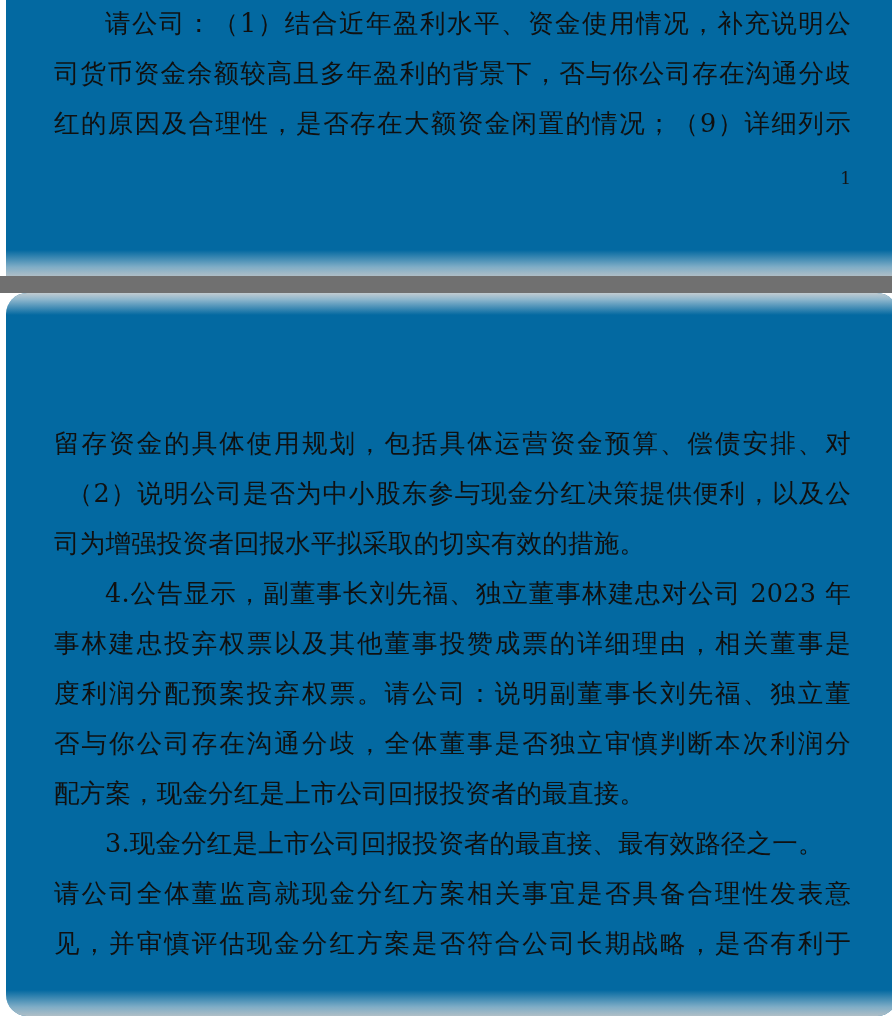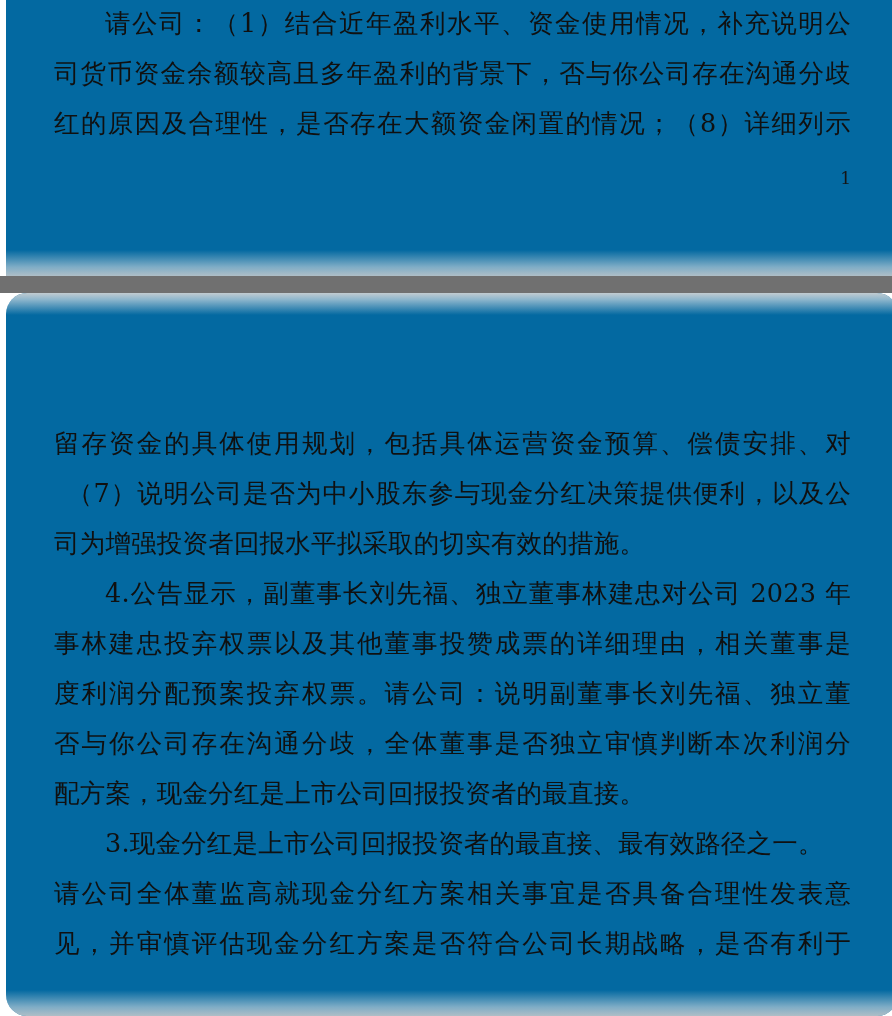--- a/index.html
+++ b/index.html
@@ -96,39 +96,39 @@
   }
 </style>
 </head>
 <body>
 
 <div class="scan-page" id="page-top">
 
   <div class="text-block" style="top:-2px;">
     <div class="doc-line justify indent">请公司：（1）结合近年盈利水平、资金使用情况，补充说明公</div>
     <div class="doc-line justify">司货币资金余额较高且多年盈利的背景下，否与你公司存在沟通分歧</div>
-    <div class="doc-line justify">红的原因及合理性，是否存在大额资金闲置的情况；（8）详细列示</div>
+    <div class="doc-line justify">红的原因及合理性，是否存在大额资金闲置的情况；（9）详细列示</div>
   </div>
 
   <div id="folio">1</div>
 
   <div class="sheet-shadow-bottom"></div>
 </div>
 
 <div id="page-gap"></div>
 
 <div class="scan-page" id="page-bottom">
 
   <div class="sheet-shadow-top"></div>
 
   <div class="text-block" style="top:125px;">
 
     <div>
       <div class="doc-line justify">留存资金的具体使用规划，包括具体运营资金预算、偿债安排、对</div>
-      <div class="doc-line justify indent-half">（7）说明公司是否为中小股东参与现金分红决策提供便利，以及公</div>
+      <div class="doc-line justify indent-half">（2）说明公司是否为中小股东参与现金分红决策提供便利，以及公</div>
       <div class="doc-line last">司为增强投资者回报水平拟采取的切实有效的措施。</div>
     </div>
 
     <div>
       <div class="doc-line justify indent">4.公告显示，副董事长刘先福、独立董事林建忠对公司 2023 年</div>
       <div class="doc-line justify">事林建忠投弃权票以及其他董事投赞成票的详细理由，相关董事是</div>
       <div class="doc-line justify">度利润分配预案投弃权票。请公司：说明副董事长刘先福、独立董</div>
       <div class="doc-line justify">否与你公司存在沟通分歧，全体董事是否独立审慎判断本次利润分</div>
       <div class="doc-line last">配方案，现金分红是上市公司回报投资者的最直接。</div>
     </div>

